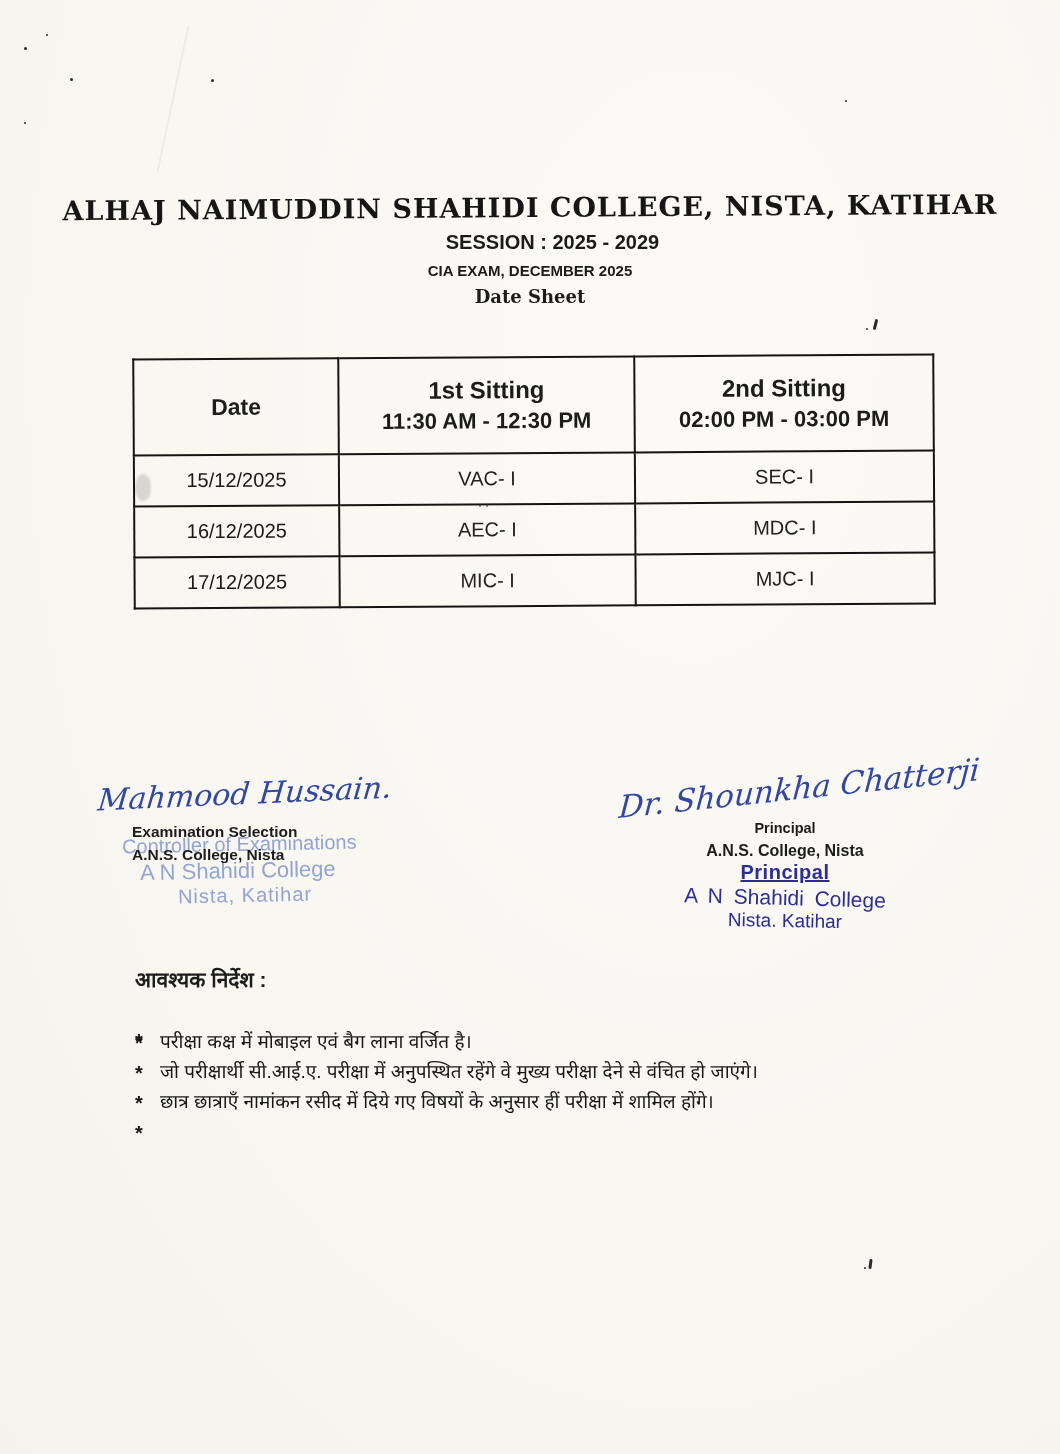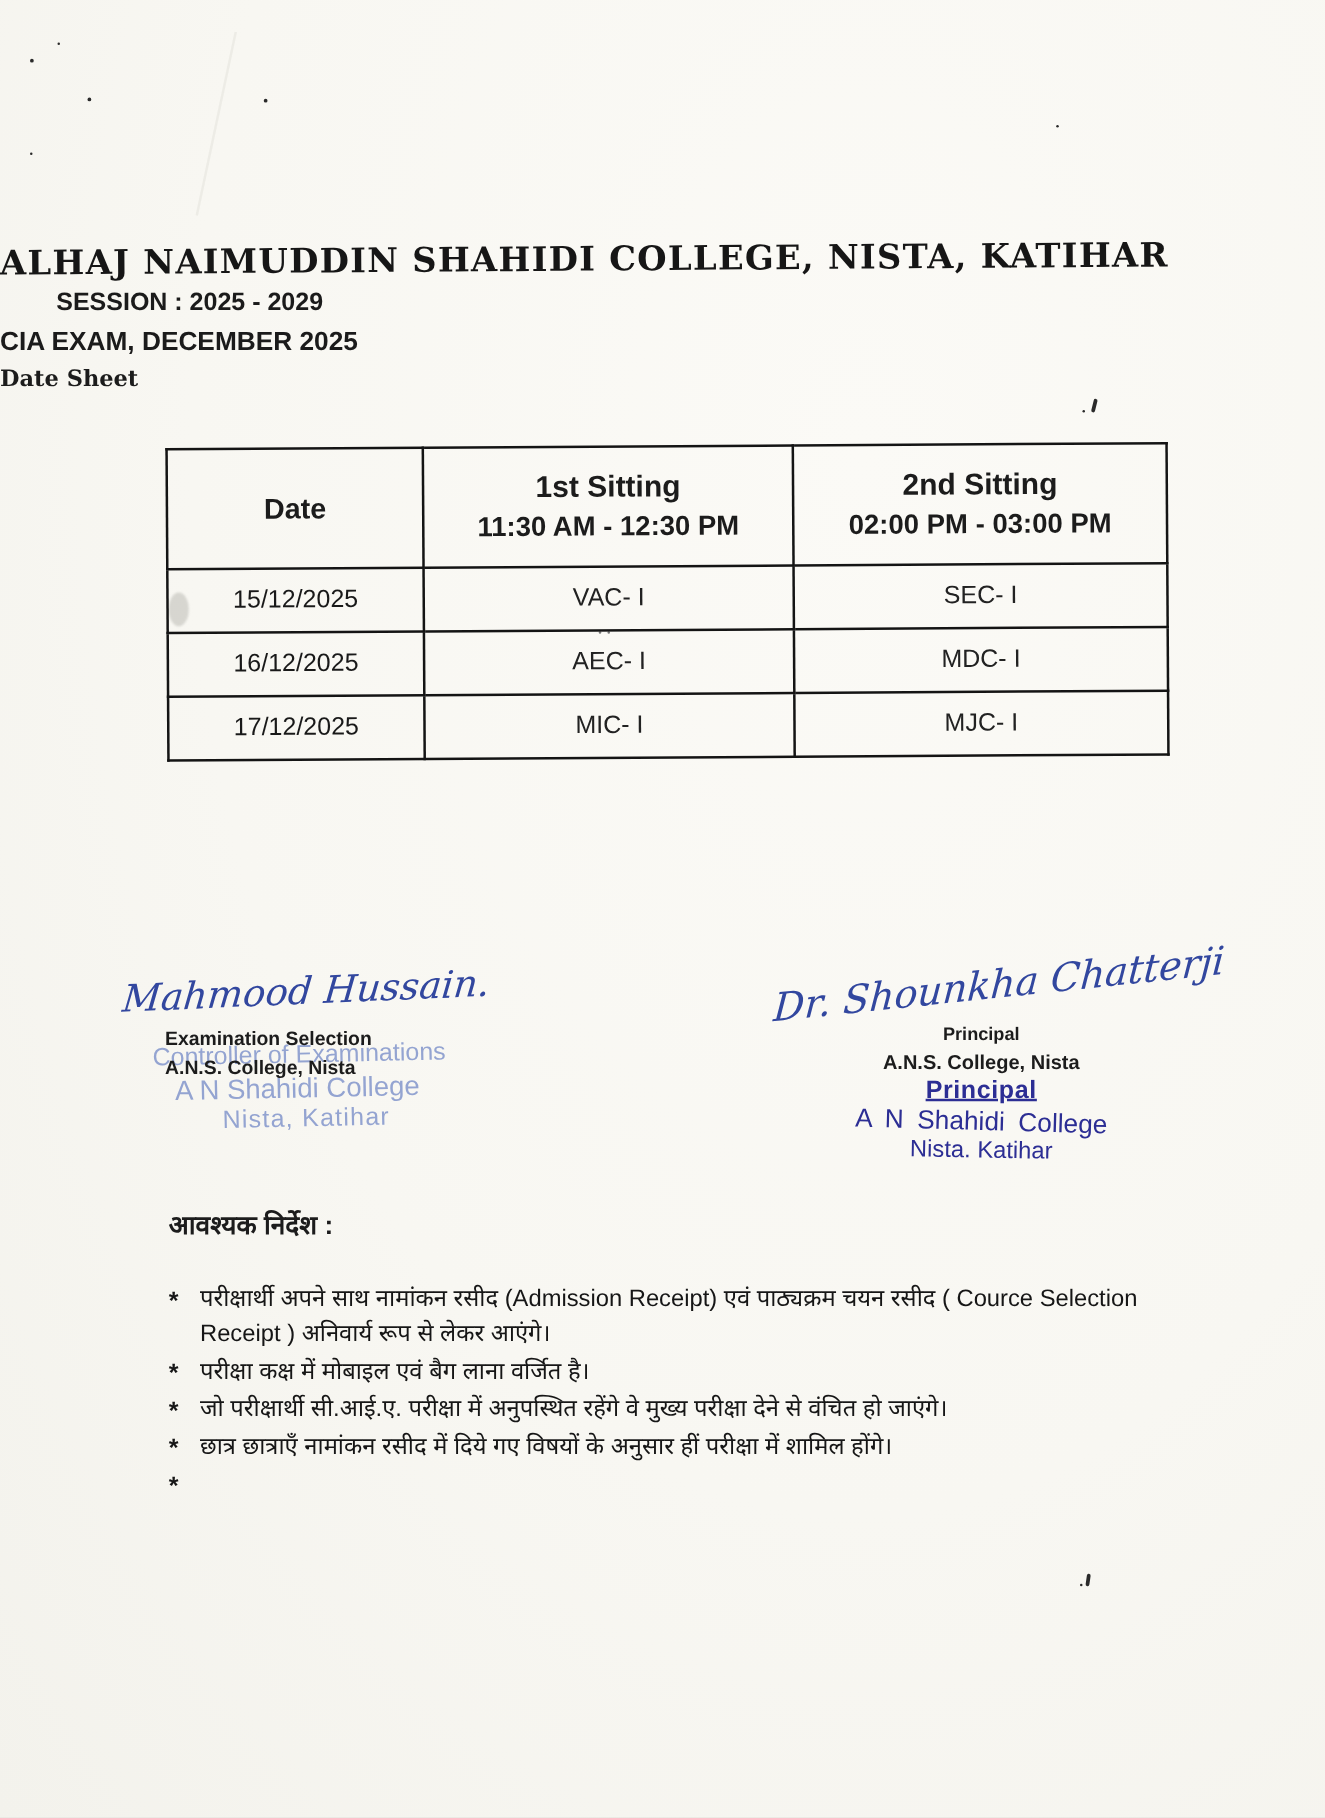--- a/index.html
+++ b/index.html
@@ -2,29 +2,29 @@
 <html><head>
 <meta charset="utf-8">
 <style>
   html,body{margin:0;padding:0;background:#e8e7e2;}
   .page{
     position:relative;width:1060px;height:1454px;margin:0 auto;overflow:hidden;
     background:radial-gradient(ellipse at 65% 25%, #fbfaf6 0%, #f8f7f2 55%, #f3f2ec 100%);
     font-family:"Liberation Sans",sans-serif;color:#1c1c1c;
   }
   
-  .doc-header{position:absolute;top:192px;left:0;width:100%;text-align:left;}
+  .doc-header{position:absolute;top:192px;left:0;width:100%;text-align:center;}
   .college-title{
     font-family:"DejaVu Serif",serif;font-weight:bold;font-size:27px;
     letter-spacing:1px;color:#161616;transform:rotate(-0.4deg);white-space:nowrap;
   }
   .hline{font-weight:bold;color:#1b1b1b;}
   .program-line{margin-top:13px;font-size:20px;}
   .session-line{margin-top:8px;font-size:20px;padding-left:45px;}
-  .exam-line{margin-top:8px;font-size:21px;}
+  .exam-line{margin-top:8px;font-size:15px;}
   .sheet-title{font-family:"DejaVu Serif",serif;font-weight:bold;font-size:18px;margin-top:7px;}
   
   table.schedule{
     position:absolute;left:133px;top:356px;width:800px;border-collapse:collapse;
     table-layout:fixed;transform:rotate(-0.35deg);background:transparent;
   }
   table.schedule th,table.schedule td{
     border:2.6px solid #141414;text-align:center;vertical-align:middle;padding:0;
   }
   .col-date{width:205px}.col-s1{width:296px}.col-s2{width:299px}
@@ -150,21 +150,20 @@
     <div class="sig-college">A.N.S. College, Nista</div>
     <div class="stamp-dark stamp-r1">Principal</div>
     <div class="stamp-dark stamp-r2">A N Shahidi College</div>
     <div class="stamp-dark stamp-r3">Nista. Katihar</div>
   </div>
 
   <div class="ins-heading">आवश्यक निर्देश :</div>
   <div class="ins-list">
     <div class="ins-item">
       <span class="star">*</span>
-      <span class="txt">परीक्षार्थी अपने साथ नामांकन रसीद (Admission Receipt) एवं पाठ्यक्रम चयन रसीद ( Cource Selection Receipt ) अनिवार्य रूप से लेकर आएंगे।</span>
     </div>
     <div class="ins-item">
       <span class="star">*</span>
       <span class="txt">परीक्षा कक्ष में मोबाइल एवं बैग लाना वर्जित है।</span>
     </div>
     <div class="ins-item">
       <span class="star">*</span>
       <span class="txt">जो परीक्षार्थी सी.आई.ए. परीक्षा में अनुपस्थित रहेंगे वे मुख्य परीक्षा देने से वंचित हो जाएंगे।</span>
     </div>
     <div class="ins-item">

